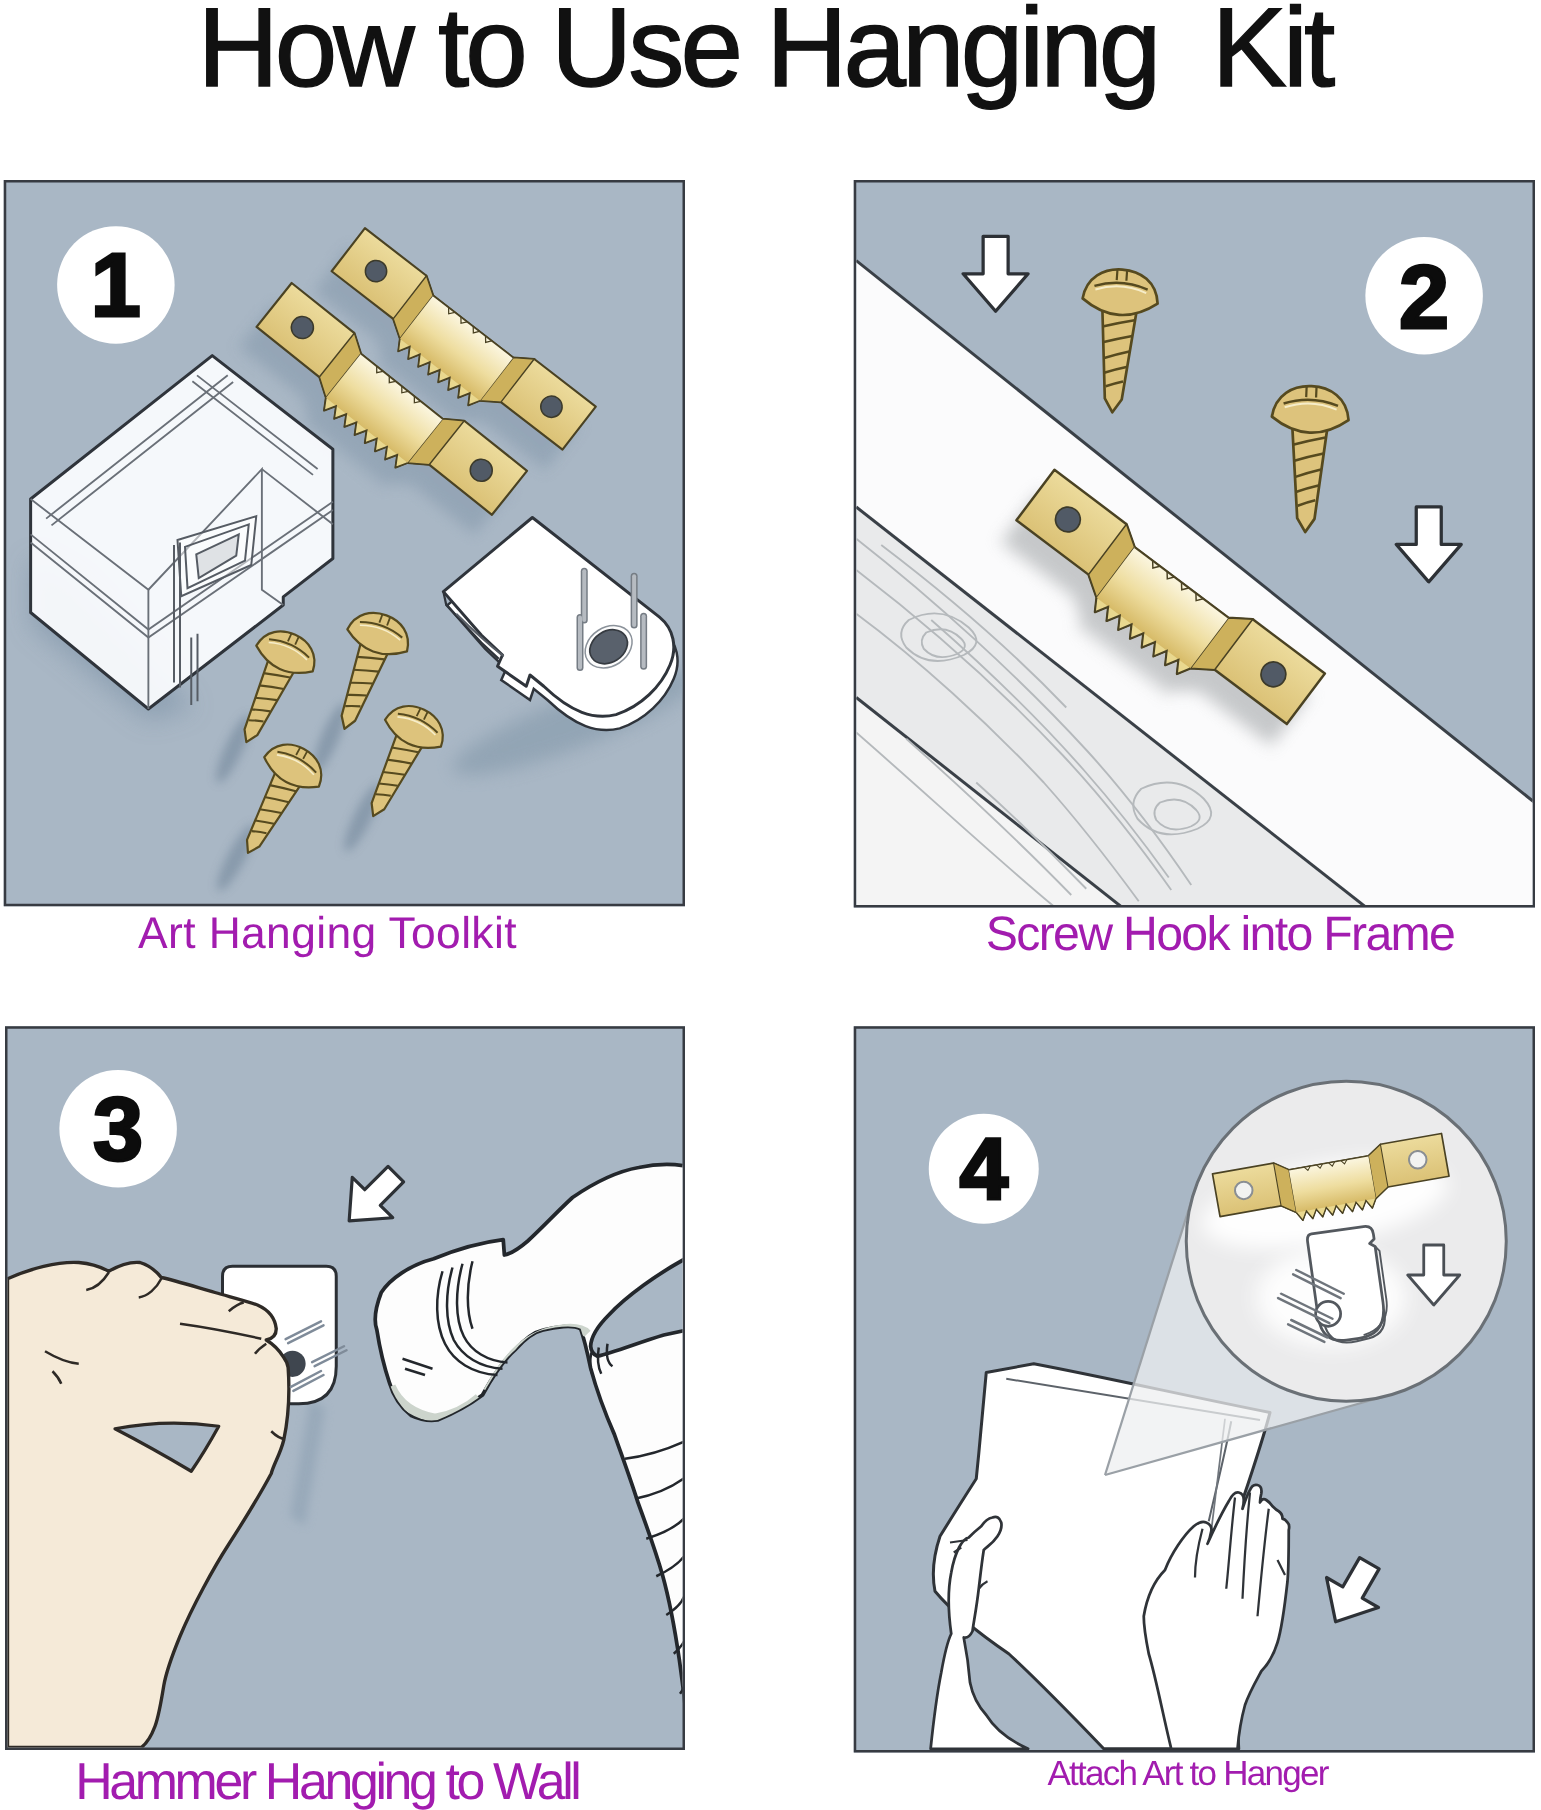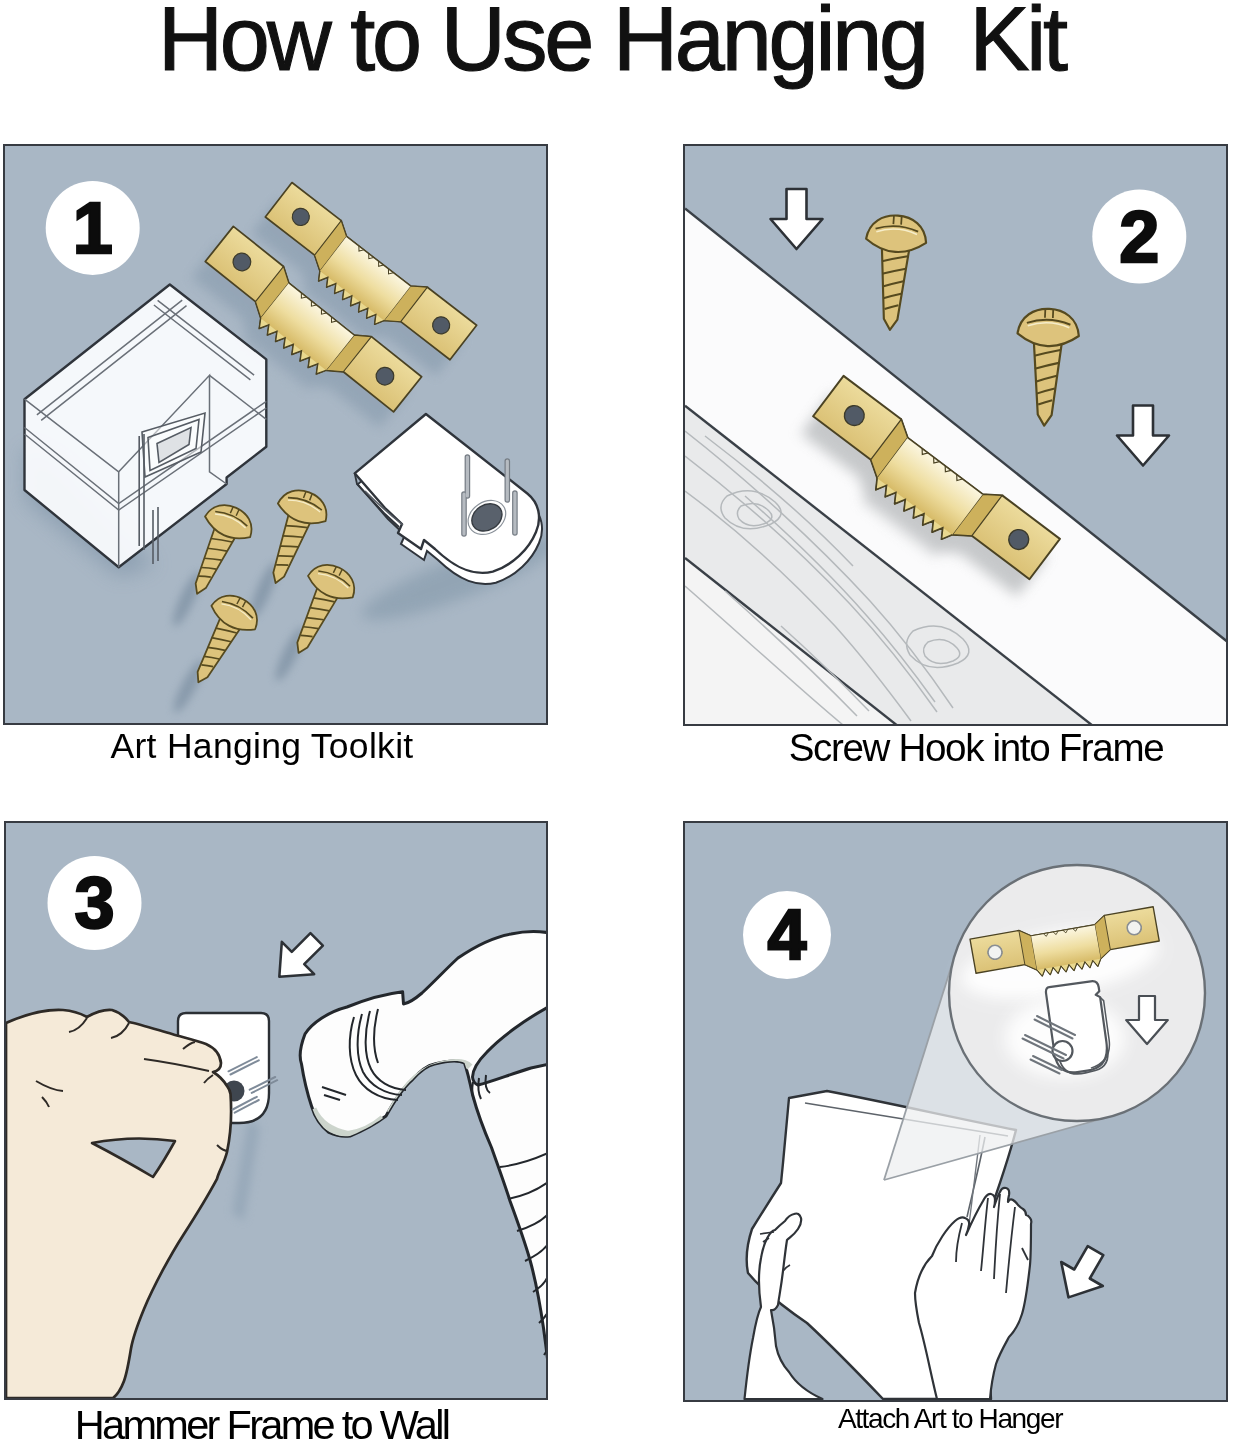--- a/index.html
+++ b/index.html
@@ -2,21 +2,21 @@
 <html><head>
 <meta charset="utf-8">
 <style>
   html,body{margin:0;padding:0;}
   body{width:1233px;height:1448px;background:#ffffff;position:relative;overflow:hidden;
        font-family:"Liberation Sans", sans-serif;}
   .title{position:absolute;left:-5px;top:-12px;width:1233px;text-align:center;
          font-size:90px;font-weight:400;color:#111;letter-spacing:-3.2px;-webkit-text-stroke:1.1px #111;white-space:pre;}
   .panel{position:absolute;border:2.5px solid #373b42;background:#a9b7c5;}
   .panel svg{display:block;}
-  .lab{position:absolute;color:#000000;font-size:35.5px;letter-spacing:0.3px;line-height:1;text-align:center;white-space:pre;}
+  .lab{position:absolute;color:#a21caf;font-size:35.5px;letter-spacing:0.3px;line-height:1;text-align:center;white-space:pre;}
 </style>
 </head>
 <body>
 <div class="title">How to Use Hanging  Kit</div>
 <div class="panel" id="p1" style="left:3px;top:144px;width:541px;height:577px;">
 <svg width="541" height="577" viewBox="0 0 541 577">
 <defs>
   <linearGradient id="gold1" x1="0" y1="0" x2="0" y2="1">
     <stop offset="0" stop-color="#ecdb9c"></stop>
           <stop offset="1" stop-color="#d4b766"></stop>
@@ -444,14 +444,14 @@
   <path d="M-9,-27 L9,-27 L9,0 L24,0 L0,27 L-24,0 L-9,0 Z" fill="#ffffff" stroke="#2d3136" stroke-width="2.6" stroke-linejoin="round"></path>
 </g>
 
 <circle cx="102" cy="112" r="44" fill="#ffffff"></circle>
 <text x="102" y="136" text-anchor="middle" font-size="70" font-weight="bold" fill="#0c0c0c" stroke="#0c0c0c" stroke-width="2.4">4</text>
 </svg>
 </div>
 
 <div class="lab" id="l1" style="left:0px;top:729px;width:524px;">Art Hanging Toolkit</div>
 <div class="lab" id="l2" style="left:714px;top:729px;width:524px;font-size:38.6px;letter-spacing:-1.35px;">Screw Hook into Frame</div>
-<div class="lab" id="l3" style="left:0px;top:1404px;width:523px;font-size:41.5px;letter-spacing:-2.7px;">Hammer Frame to Wall</div>
+<div class="lab" id="l3" style="left:0px;top:1404px;width:523px;font-size:41.5px;letter-spacing:-2.7px;">Hammer Hanging to Wall</div>
 <div class="lab" id="l4" style="left:688px;top:1405px;width:524px;font-size:28px;letter-spacing:-1.4px;">Attach Art to Hanger</div>
 
 </body></html>

